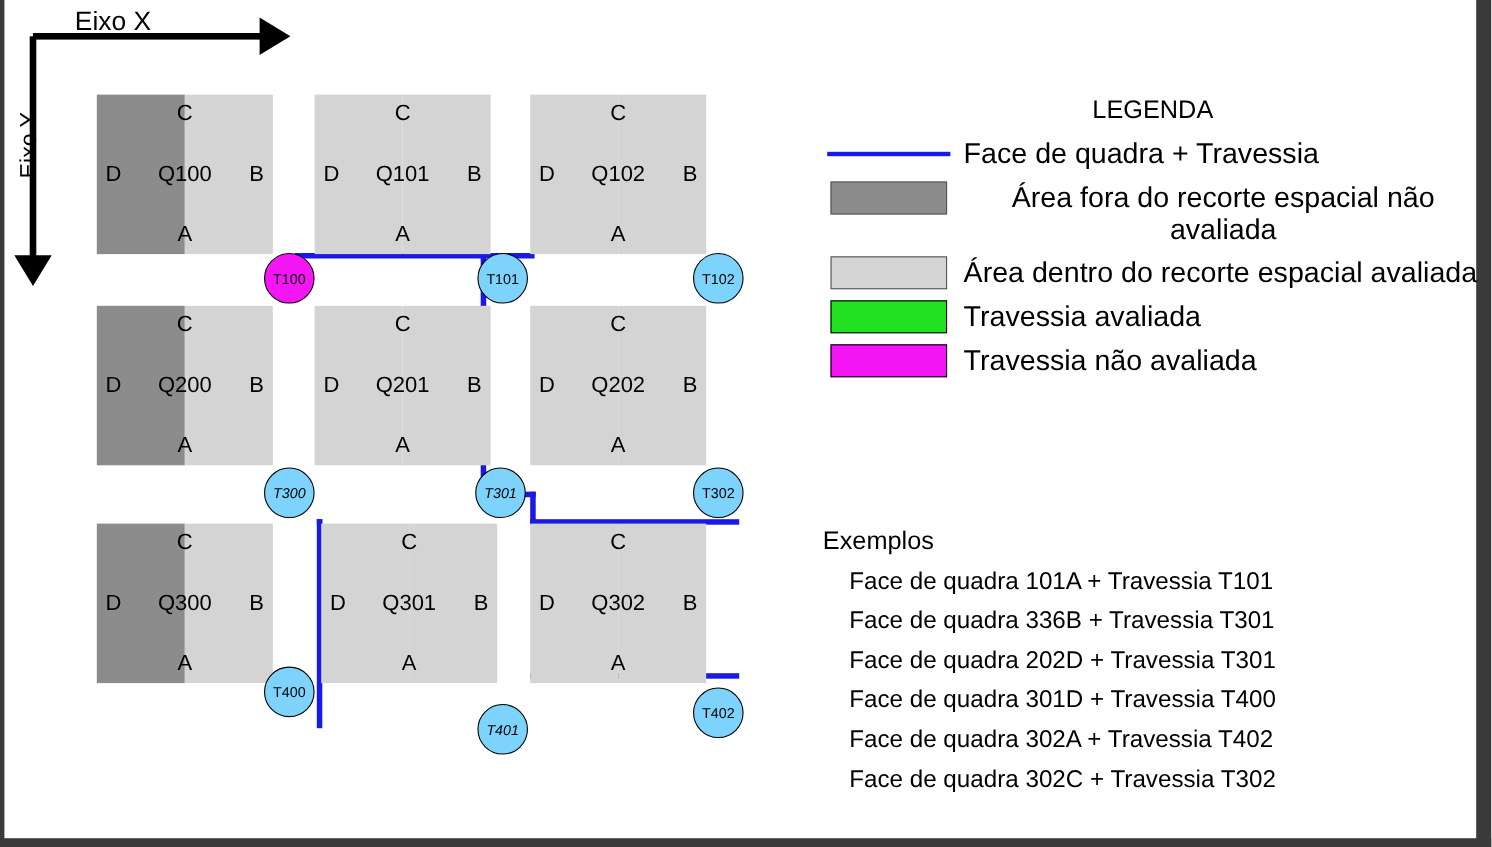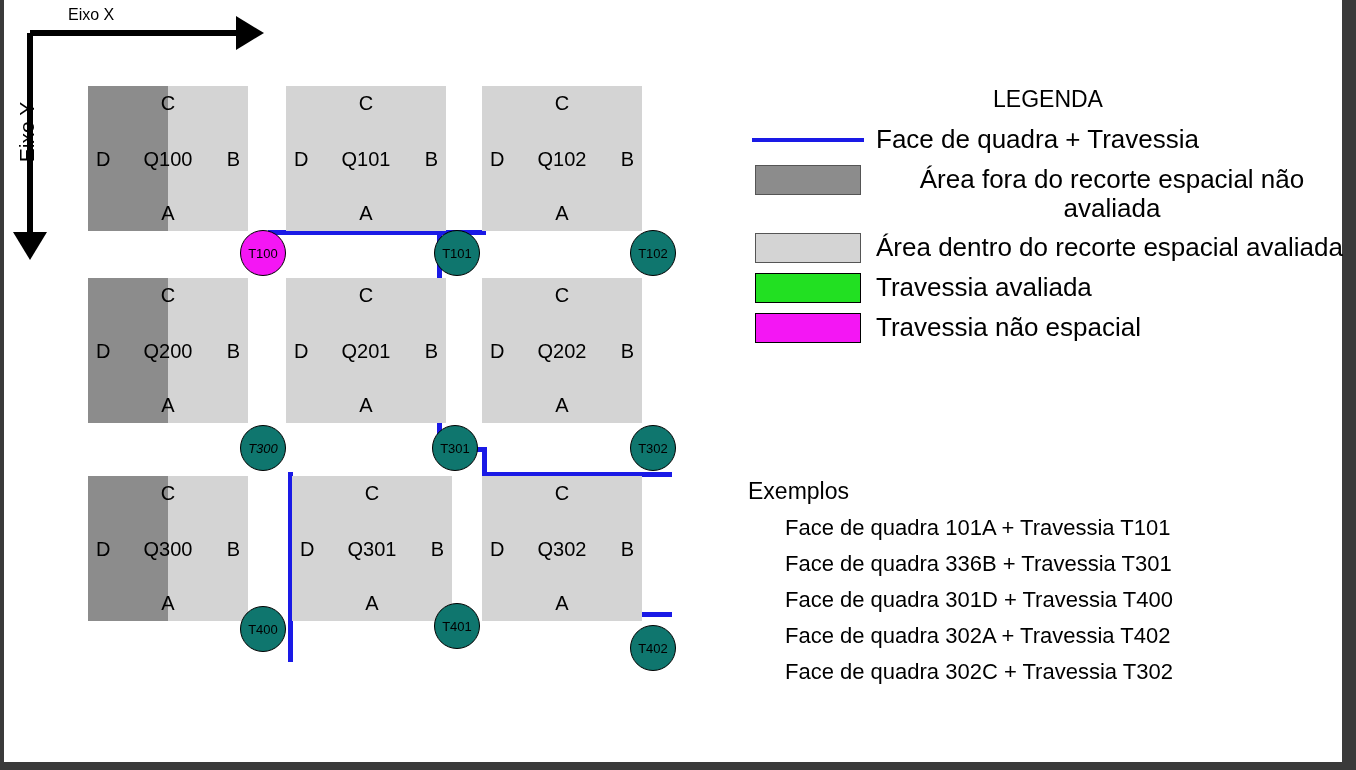--- a/index.html
+++ b/index.html
@@ -56,21 +56,21 @@
     position: absolute;
     left: 13px; top: 232px;
     width: 0; height: 0;
     border-left: 17px solid transparent;
     border-right: 17px solid transparent;
     border-top: 28px solid #000;
   }
   .axis-x-label {
     position: absolute;
     left: 68px; top: 6px;
-    font-size: 16px;
+    font-size: 24px;
     color: #000;
   }
   .axis-y-label {
     position: absolute;
     left: -18px; top: 120px;
     width: 90px;
     text-align: center;
     font-size: 21px;
     color: #000;
     transform: rotate(-90deg);
@@ -117,21 +117,21 @@
     height: 46px;
     border-radius: 50%;
     border: 1px solid #000;
     box-sizing: border-box;
     display: flex;
     align-items: center;
     justify-content: center;
     font-size: 13px;
     color: #000;
   }
-  .node-green { background: #0f766e; }
+  .node-green { background: #7dd3fc; }
   .node-magenta { background: #f416f4; }
 
   
   .legend {
     position: absolute;
     left: 748px;
     top: 86px;
     width: 600px;
     text-align: center;
   }
@@ -182,21 +182,21 @@
     width: 600px;
   }
   .examples-title {
     font-size: 23px;
     color: #000;
     margin-bottom: 10px;
   }
   .example-item {
     font-size: 22px;
     color: #000;
-    margin-left: 37px;
+    margin-left: 24px;
     margin-bottom: 10px;
     white-space: nowrap;
   }
 </style>
 </head>
 <body>
 
 <div id="root">
 
   <div class="edge-left"></div>
@@ -316,31 +316,31 @@
   <div class="node node-green" style="left:434px; top:230px;">
     <span>T101</span>
   </div>
   <div class="node node-green" style="left:630px; top:230px;">
     <span>T102</span>
   </div>
 
   <div class="node node-green" style="left:240px; top:425px;font-style:italic;">
     <span>T300</span>
   </div>
-  <div class="node node-green" style="left:432px; top:425px;">
+  <div class="node node-green" style="left:432px; top:425px;font-style:italic;">
     <span>T301</span>
   </div>
   <div class="node node-green" style="left:630px; top:425px;">
     <span>T302</span>
   </div>
 
   <div class="node node-green" style="left:240px; top:606px;align-items:center;">
     <span>T400</span>
   </div>
-  <div class="node node-green" style="left:434px; top:603px;">
+  <div class="node node-green" style="left:434px; top:640px;font-style:italic;">
     <span>T401</span>
   </div>
   <div class="node node-green" style="left:630px; top:625px;">
     <span>T402</span>
   </div>
 
   <div class="legend">
     <div class="legend-title">LEGENDA</div>
 
     <div class="legend-row">
@@ -368,26 +368,27 @@
       <div class="legend-key">
         <div class="swatch-box sw-green"></div>
       </div>
       <div class="legend-text">Travessia avaliada</div>
     </div>
 
     <div class="legend-row">
       <div class="legend-key">
         <div class="swatch-box sw-magenta"></div>
       </div>
-      <div class="legend-text">Travessia não espacial</div>
+      <div class="legend-text">Travessia não avaliada</div>
     </div>
   </div>
 
   <div class="examples">
     <div class="examples-title">Exemplos</div>
     <div class="example-item">Face de quadra 101A + Travessia T101</div>
     <div class="example-item">Face de quadra 336B + Travessia T301</div>
+    <div class="example-item">Face de quadra 202D + Travessia T301</div>
     <div class="example-item">Face de quadra 301D + Travessia T400</div>
     <div class="example-item">Face de quadra 302A + Travessia T402</div>
     <div class="example-item">Face de quadra 302C + Travessia T302</div>
   </div>
 
 </div>
 
 </body></html>

